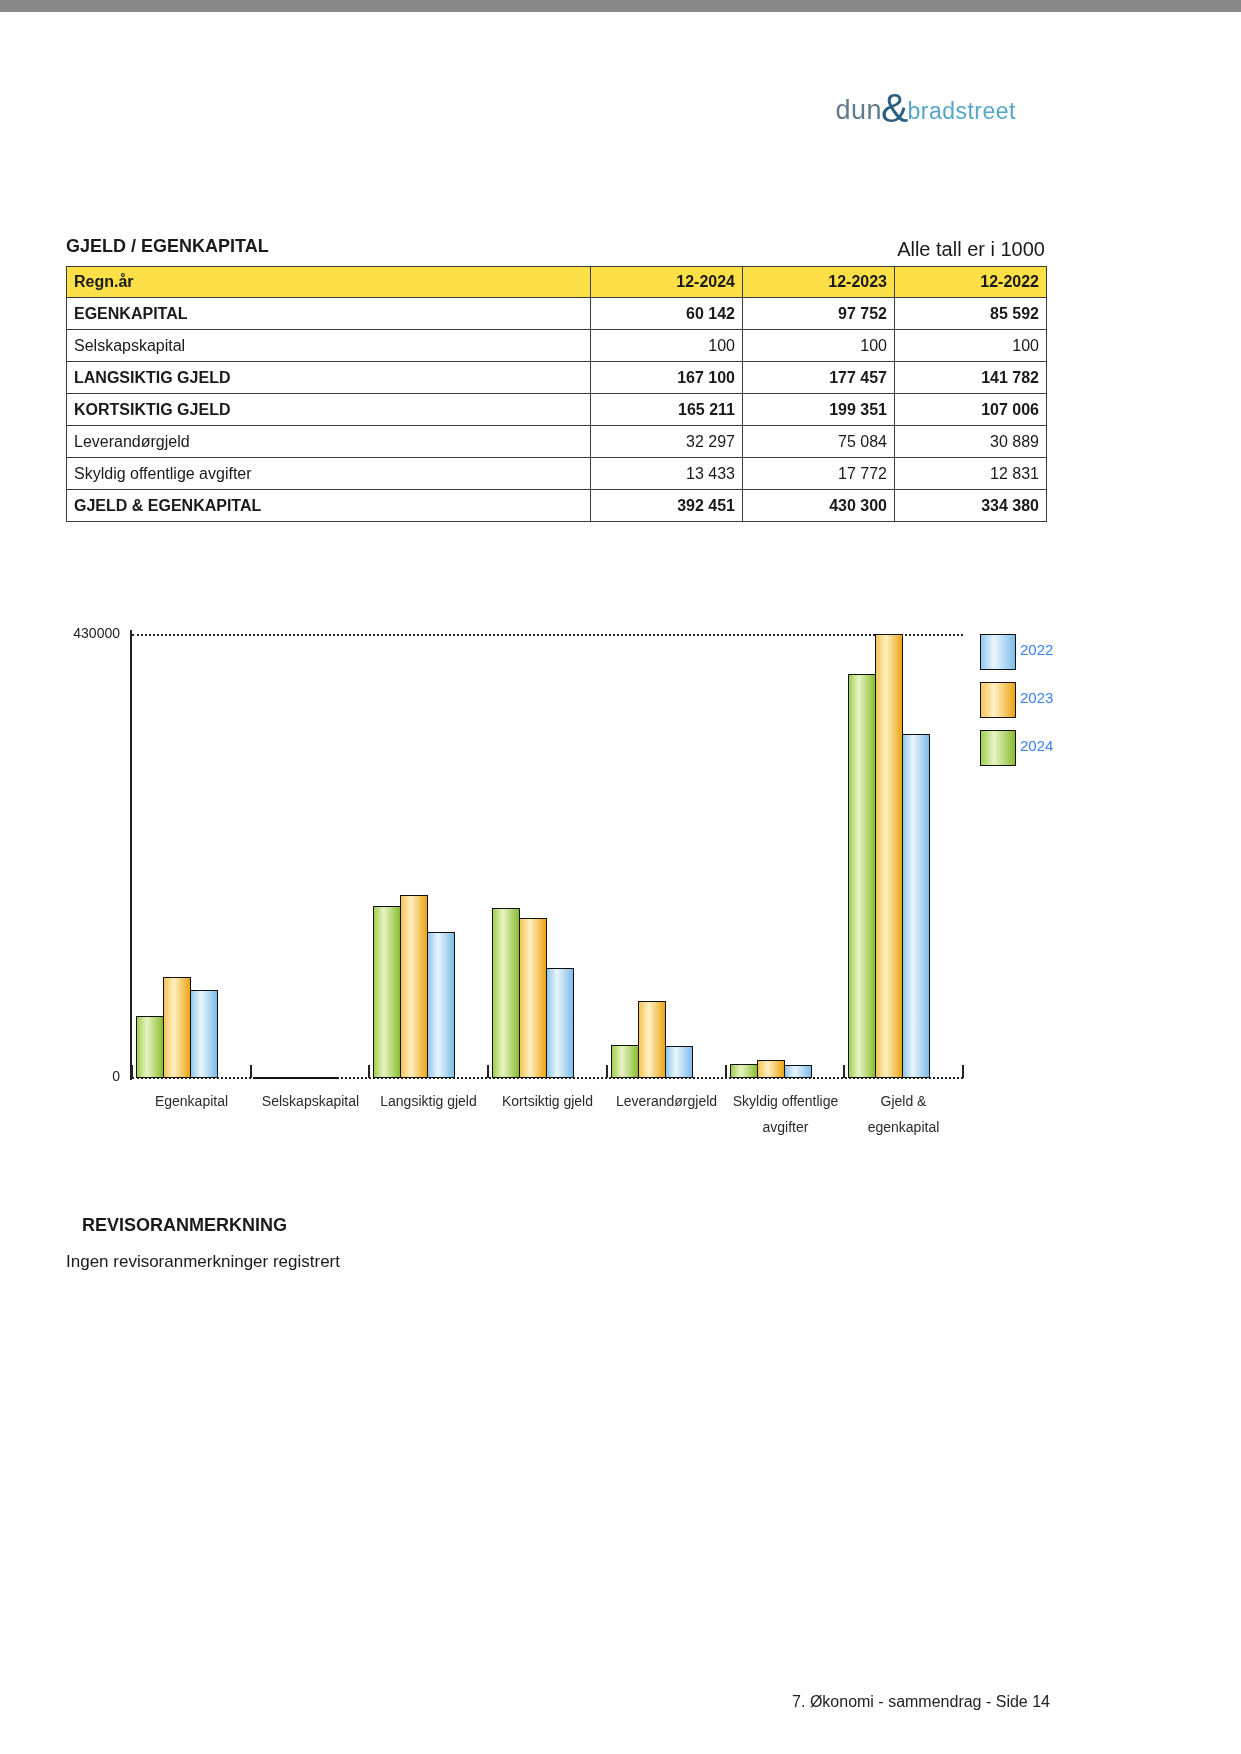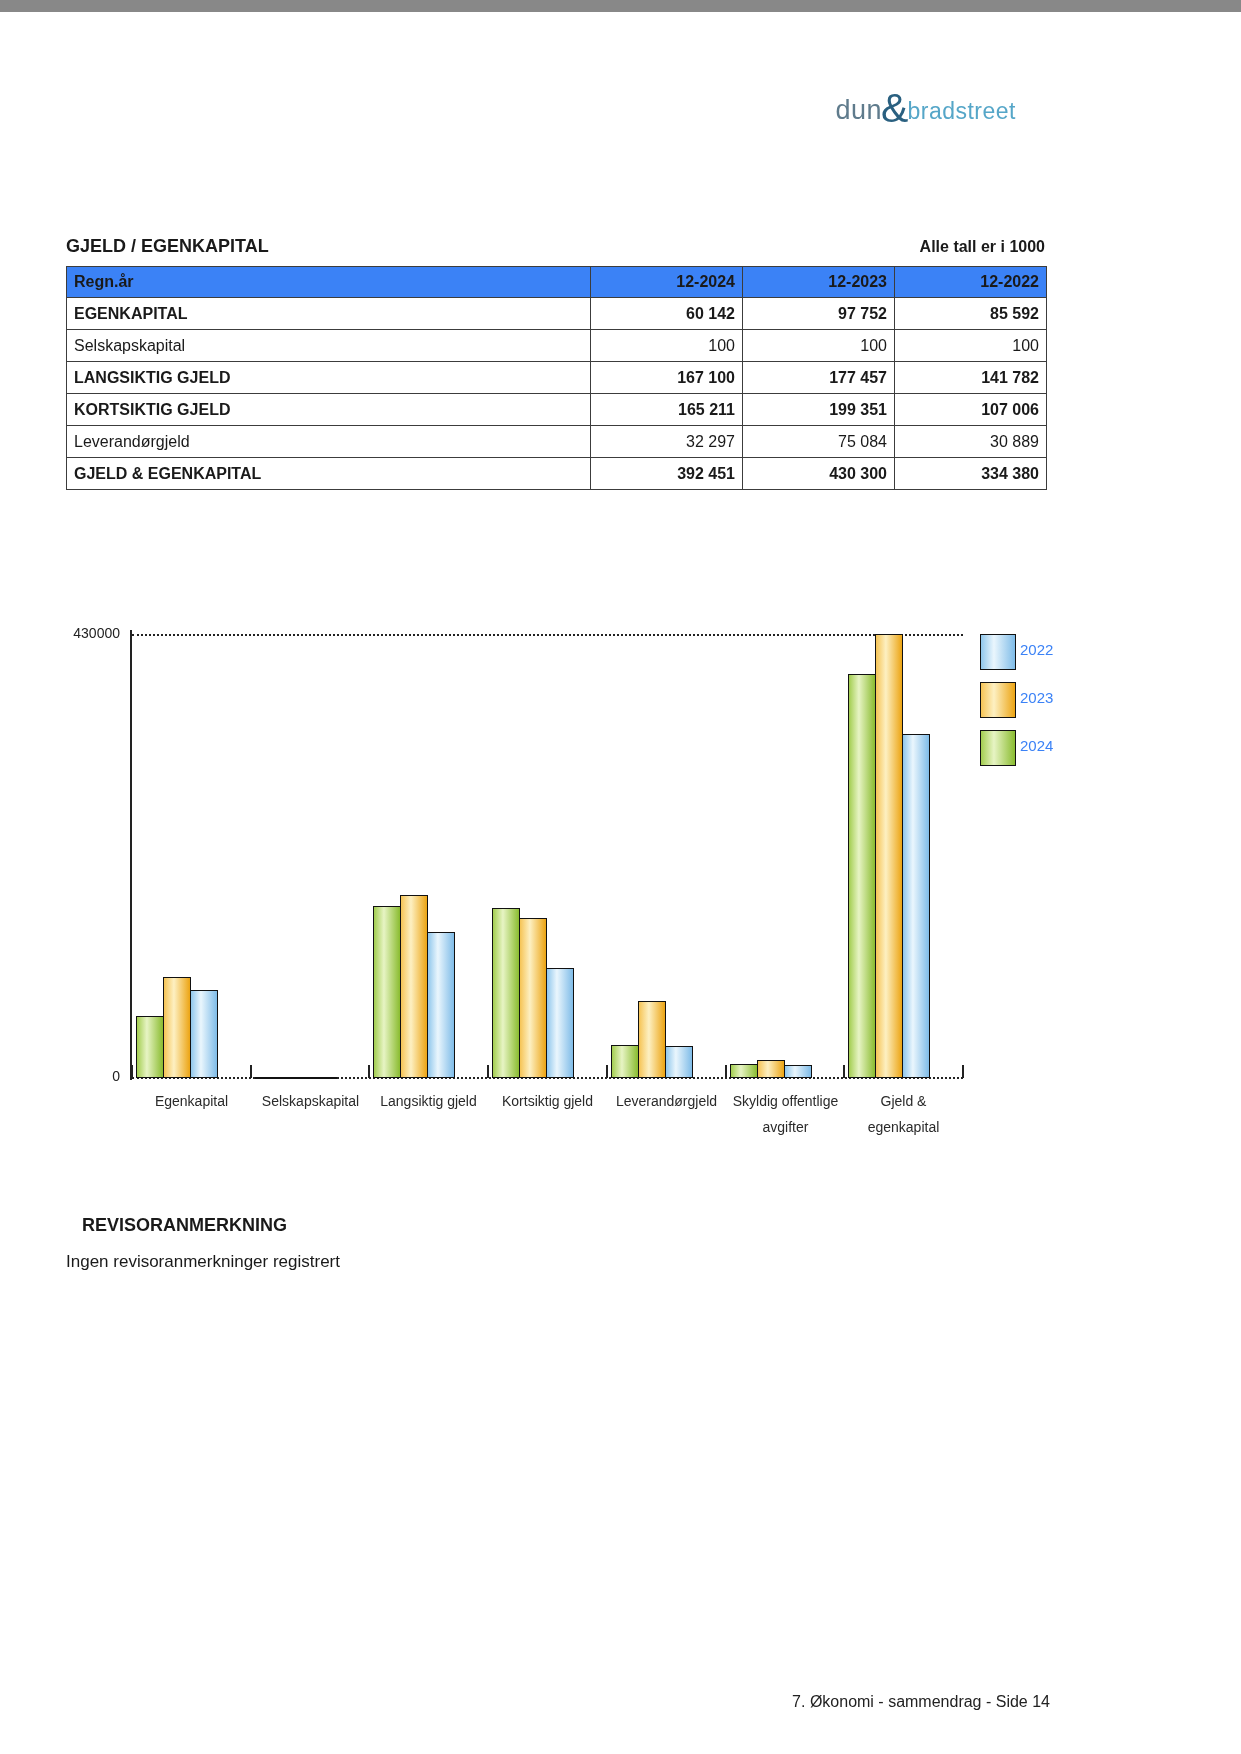--- a/index.html
+++ b/index.html
@@ -7,28 +7,28 @@
         font-family:"Liberation Sans","DejaVu Sans",sans-serif;color:#1a1a1a;overflow:hidden;}
 
   
   .logo{position:absolute;top:70px;left:826px;width:190px;height:52px;display:flex;align-items:baseline;justify-content:flex-end;white-space:nowrap;}
   .logo-dun{font-size:27px;letter-spacing:.5px;}
   .logo-amp{font-size:41px;font-weight:400;margin:0 -1px;position:relative;top:3px;}
   .logo-brad{font-size:23px;letter-spacing:.5px;}
 
   
   .sec-title{position:absolute;left:66px;top:224px;font-size:18px;font-weight:bold;}
-  .units{position:absolute;right:196px;top:226px;font-size:16px;font-weight:bold;}
+  .units{position:absolute;right:196px;top:226px;font-size:20px;}
 
   
   table.fin{position:absolute;left:66px;top:254px;width:980px;border-collapse:collapse;table-layout:fixed;font-size:16px;}
   table.fin col.c0{width:524px;}
   table.fin col.cn{width:152px;}
   table.fin th,table.fin td{border:1px solid #3c3c3c;padding:0 7px;overflow:hidden;white-space:nowrap;}
-  table.fin thead th{background:#3b82f6;height:30px;font-weight:bold;text-align:right;}
+  table.fin thead th{background:#fde047;height:30px;font-weight:bold;text-align:right;}
   table.fin thead th:first-child{text-align:left;}
   table.fin tbody td{height:31px;text-align:right;background:#fff;}
   table.fin tbody td:first-child{text-align:left;}
   tr.bold td{font-weight:bold;}
 
   
   .chart{position:absolute;left:0;top:0;width:1241px;height:1754px;pointer-events:none;}
   .yaxis-line{position:absolute;background:#222;}
   .dotline{position:absolute;border-top:2px dotted #222;height:0;}
   .tick{position:absolute;width:2px;background:#222;}
@@ -96,20 +96,26 @@
           <td>KORTSIKTIG GJELD</td>
           <td>165 211</td>
           <td>199 351</td>
           <td>107 006</td>
         </tr>
         <tr>
           <td>Leverandørgjeld</td>
           <td>32 297</td>
           <td>75 084</td>
           <td>30 889</td>
+        </tr>
+        <tr>
+          <td>Skyldig offentlige avgifter</td>
+          <td>13 433</td>
+          <td>17 772</td>
+          <td>12 831</td>
         </tr>
         <tr class="bold">
           <td>GJELD &amp; EGENKAPITAL</td>
           <td>392 451</td>
           <td>430 300</td>
           <td>334 380</td>
         </tr>
       </tbody>
   </table>
 

